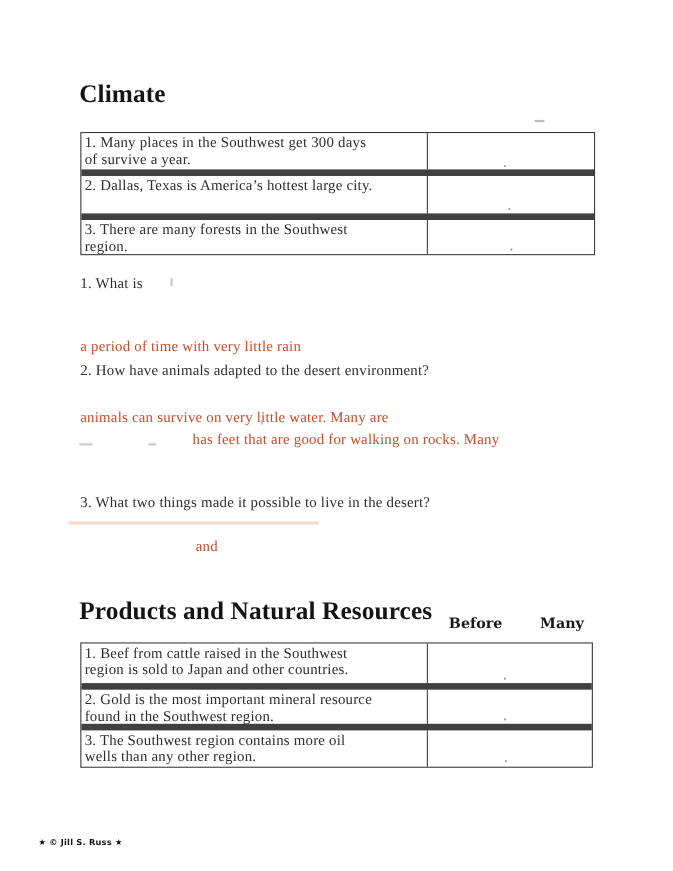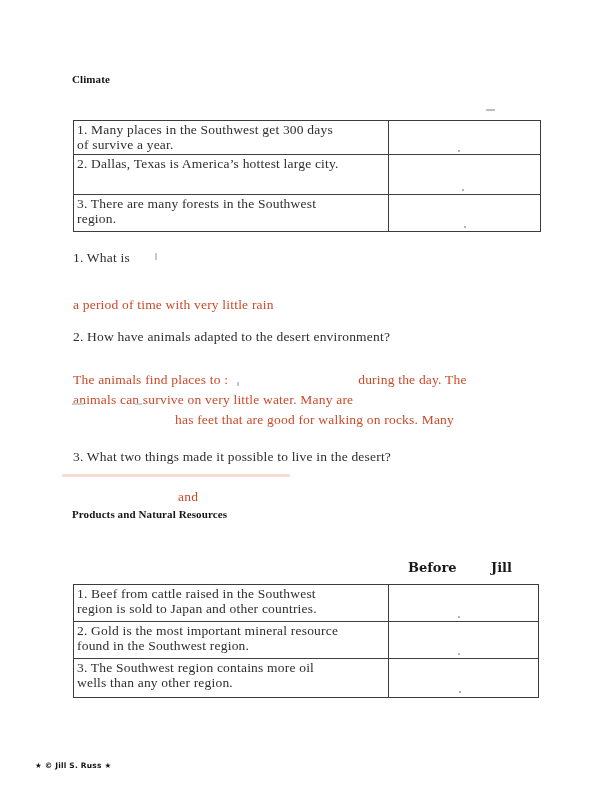--- a/index.html
+++ b/index.html
@@ -3,34 +3,34 @@
 <meta charset="utf-8">
 <style>
   html,body{margin:0;padding:0;background:#ffffff;}
   #page{
     position:relative;width:612px;height:792px;background:#ffffff;
     overflow:hidden;font-family:"Liberation Sans",sans-serif;
   }
   .heading{
     position:absolute;left:72px;
     font-family:"Liberation Serif",serif;font-weight:bold;
-    font-size:11px;color:#141414;letter-spacing:0.1px;white-space:nowrap;
+    font-size:23px;color:#141414;letter-spacing:0.1px;white-space:nowrap;
   }
   .body-text{
     font-family:Liberation Serif, serif;font-size:13.5px;
     letter-spacing:0.2px;color:#2e2e2e;line-height:15px;
   }
   .q{position:absolute;left:73px;white-space:nowrap;}
   .red{color:#cb4a28;}
   
   .tbl{
     position:absolute;left:73px;box-sizing:border-box;
     border:1px solid #3c3c3c;background:#ffffff;
   }
-  .tbl-row{display:flex;box-sizing:border-box;border-top:1px solid #404040;}
+  .tbl-row{display:flex;box-sizing:border-box;border-top:6px solid #404040;}
   .tbl-row:first-child{border-top:none;}
   .cell-text{
     box-sizing:border-box;width:315px;border-right:1px solid #3c3c3c;
     padding:1px 2px 0 3px;
   }
   .cell-answer{flex:1;position:relative;}
   .cell-line{display:block;white-space:nowrap;}
   
   .ans-par{position:absolute;left:73px;top:370px;width:470px;line-height:20px;}
   .ans-line{white-space:nowrap;}
@@ -82,49 +82,46 @@
     </div>
   </div>
 
   <div class="faint-dot" style="left:458px;top:150px;"></div>
   <div class="faint-dot" style="left:462px;top:189px;"></div>
   <div class="faint-dot" style="left:464px;top:226px;"></div>
 
   <div class="q body-text" style="top:250px;">1.  What is</div>
   <div class="faint" style="left:155px;top:253px;width:2px;height:7px;background:#c9c9c9;"></div>
 
-  <div class="q body-text red" style="top:297px;">a period of time with very little rain</div>
+  <div class="q body-text red" style="top:307px;">a period of time with very little rain</div>
 
   <div class="q body-text" style="top:329px;">2. How have animals adapted to the desert environment?</div>
 
   <div class="ans-par body-text red">
-    <div class="ans-line">
-      <span>The animals find places to :</span><span class="spacer1"></span><span>during the day. The</span>
-    </div>
     <div class="ans-line">
       <span>animals can survive on very little water. Many are</span>
     </div>
     <div class="ans-line">
       <span class="spacer2"></span><span>has feet that are good for walking on rocks. Many</span>
     </div>
   </div>
 
   <div class="faint" style="left:237px;top:382px;width:2px;height:4px;background:#c4c4c4;"></div>
   <div class="faint" style="left:72px;top:403px;width:12px;height:2px;background:#cccccc;"></div>
   <div class="faint" style="left:135px;top:403px;width:7px;height:2px;background:#cccccc;"></div>
 
   <div class="q body-text" style="top:449px;">3. What two things made it possible to live in the desert?</div>
 
   <div class="pink-smudge" style="left:62px;top:474px;width:228px;height:3px;"></div>
   <div class="q body-text red" style="left:178px;top:489px;">and</div>
 
-  <div class="heading" style="top:508px;">Products and Natural Resources</div>
+  <div class="heading" style="top:543px;">Products and Natural Resources</div>
 
   <div class="col-head" style="left:408px;top:560px;">Before</div>
-  <div class="col-head" style="left:491px;top:560px;">Jill</div>
+  <div class="col-head" style="left:491px;top:560px;">Many</div>
 
   <div class="tbl body-text" style="top:584px;width:466px;">
     <div class="tbl-row" style="height:36px;">
       <div class="cell-text">
         <span class="cell-line">1. Beef from cattle raised in the Southwest</span>
         <span class="cell-line">region is sold to Japan and other countries.</span>
       </div>
       <div class="cell-answer"></div>
     </div>
     <div class="tbl-row" style="height:37px;justify-content:flex-end;">

